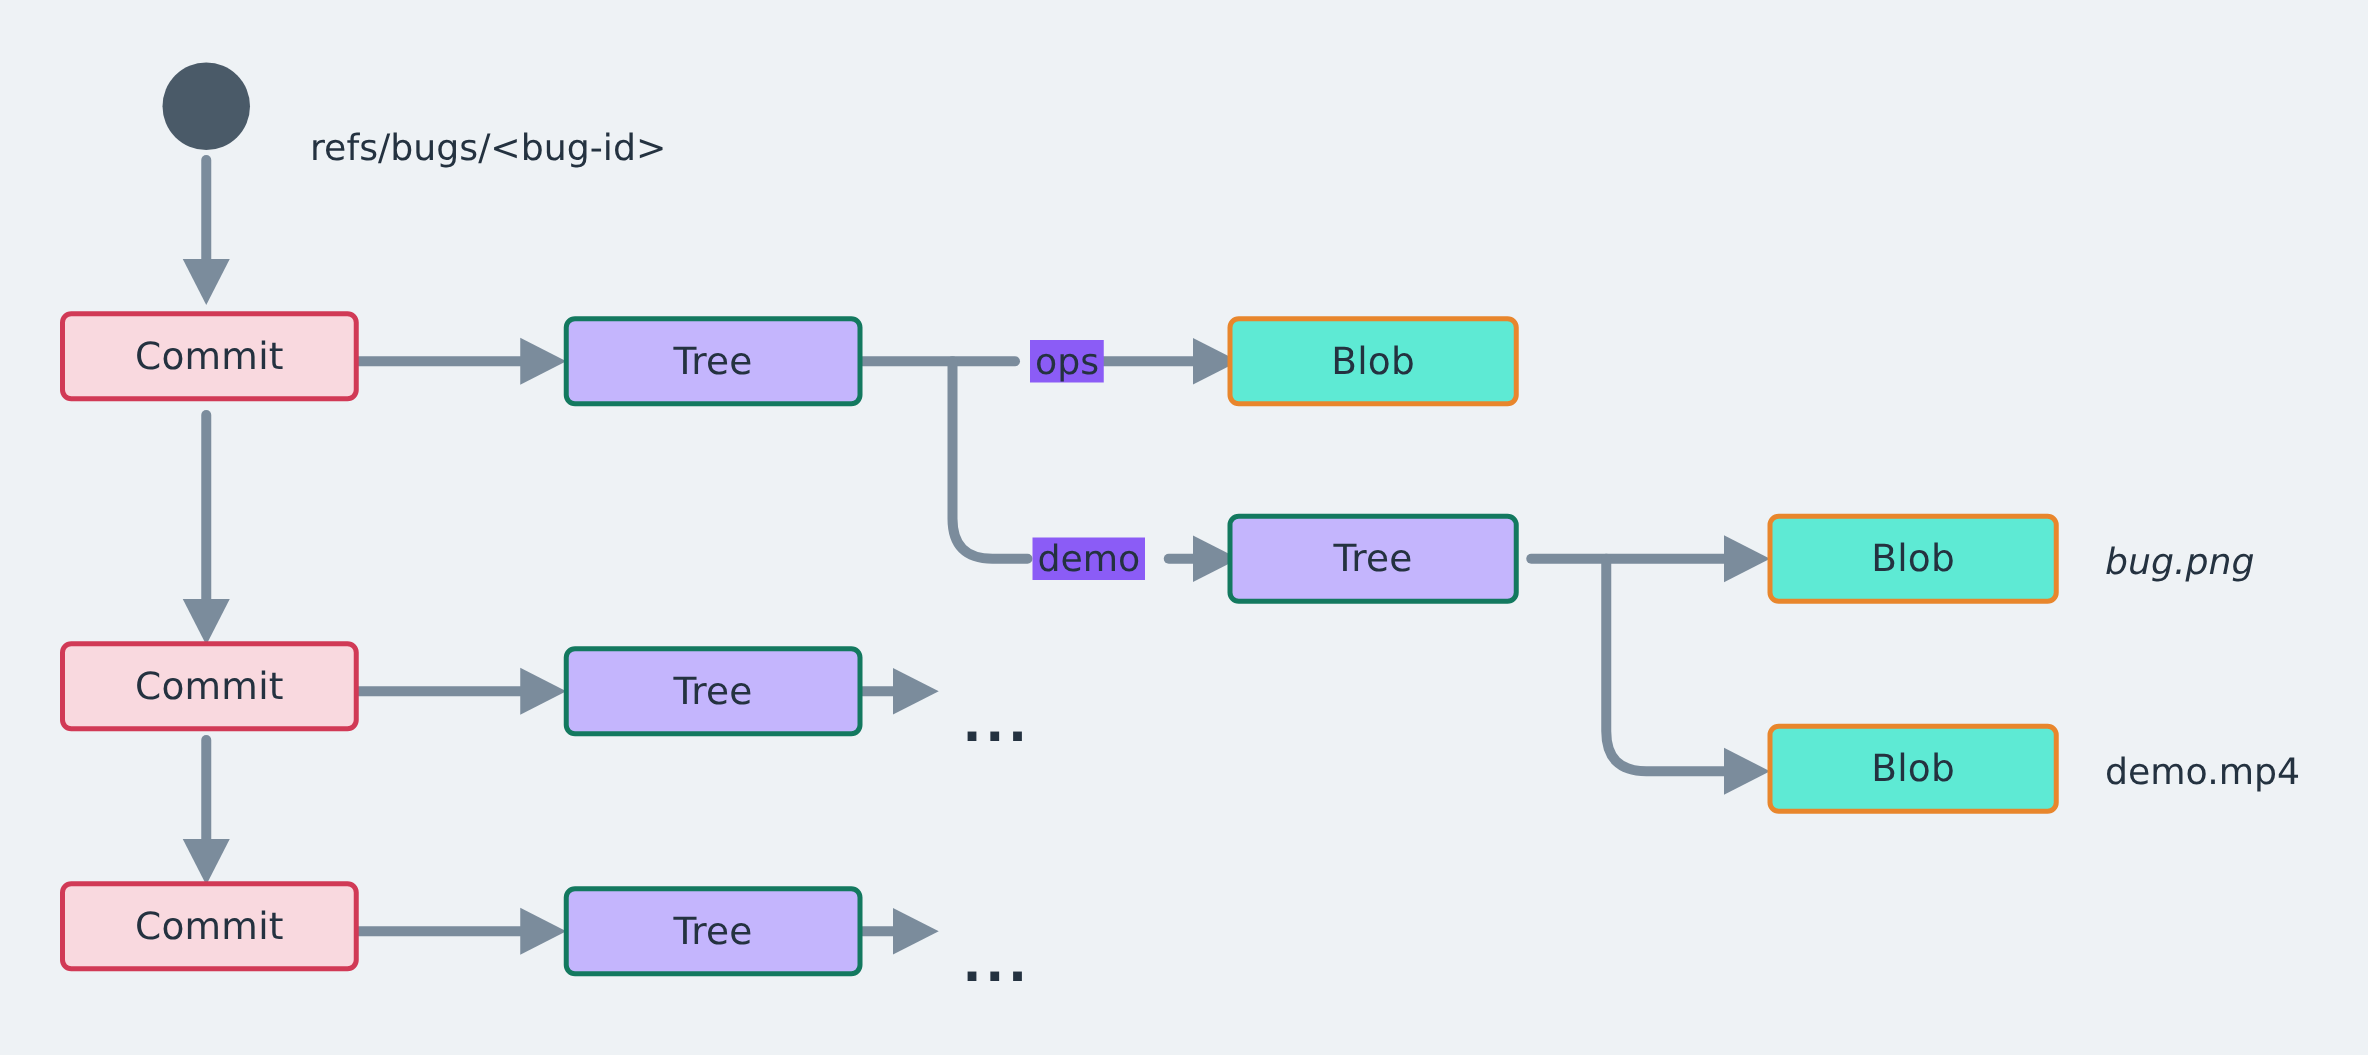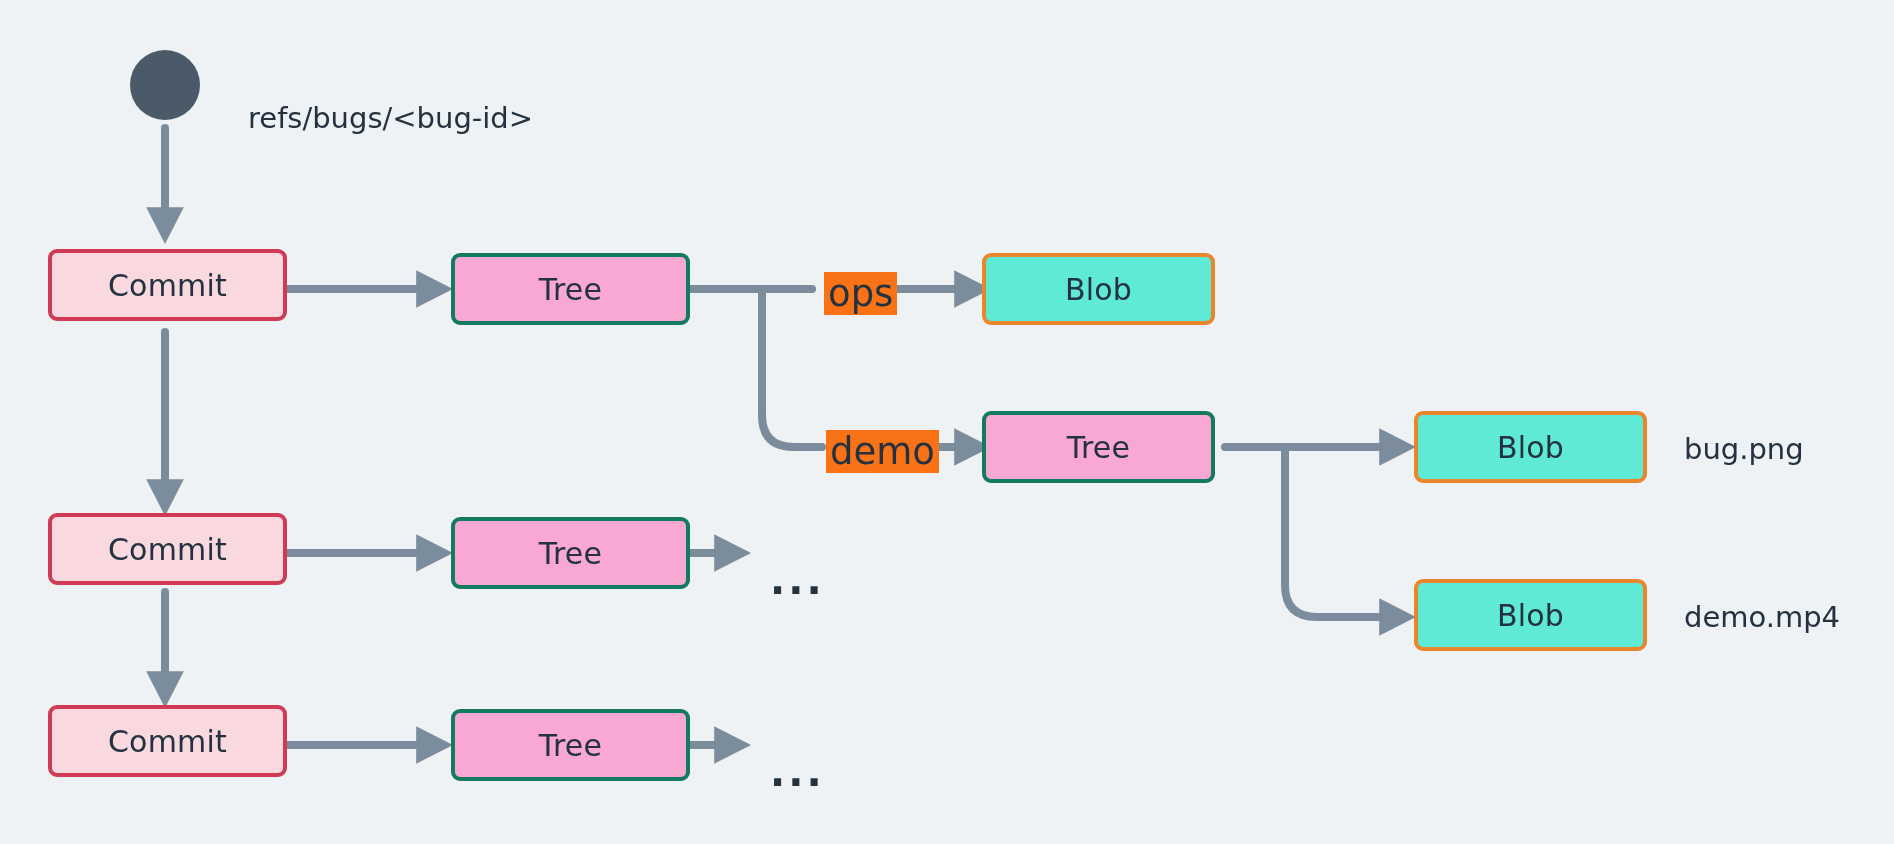--- a/index.html
+++ b/index.html
@@ -37,21 +37,21 @@
     font-size: 30px;
     letter-spacing: 0.2px;
     color: #243240;
     z-index: 3;
   }
   .node-commit {
     background: #f9d9df;
     border-color: #d13a56;
   }
   .node-tree {
-    background: #f9a8d4;
+    background: #c4b5fd;
     border-color: #13795f;
   }
   .node-blob {
     background: #5eead4;
     border-color: #e8862c;
   }
   .ref-dot {
     position: absolute;
     width: 70px;
     height: 70px;
@@ -61,24 +61,24 @@
   }
   .plain-label {
     position: absolute;
     font-size: 29px;
     color: #243240;
     white-space: nowrap;
     z-index: 4;
   }
   .edge-label {
     position: absolute;
-    font-size: 37px;
+    font-size: 29px;
     color: #243240;
     white-space: nowrap;
-    background: #f97316;
+    background: #8b5cf6;
     padding: 0 4px;
     z-index: 4;
   }
   .ellipsis {
     position: absolute;
     font-size: 40px;
     line-height: 1;
     color: #243240;
     letter-spacing: 3px;
     font-weight: 700;
@@ -134,19 +134,19 @@
   <div class="node node-tree" style="left:451px; top:709px; width:239px; height:72px;">Tree</div>
 
   <div class="edge-label" style="left:824px; top:272px;">ops</div>
   <div class="edge-label" style="left:826px; top:430px;">demo</div>
 
   <div class="node node-blob" style="left:982px; top:253px; width:233px; height:72px;">Blob</div>
   <div class="node node-tree" style="left:982px; top:411px; width:233px; height:72px;">Tree</div>
   <div class="node node-blob" style="left:1414px; top:411px; width:233px; height:72px;">Blob</div>
   <div class="node node-blob" style="left:1414px; top:579px; width:233px; height:72px;">Blob</div>
 
-  <div class="plain-label" style="left:1684px; top:432px;">bug.png</div>
+  <div class="plain-label" style="left:1684px; top:432px;font-style:italic;">bug.png</div>
   <div class="plain-label" style="left:1684px; top:600px;">demo.mp4</div>
 
   <div class="ellipsis" style="left:770px; top:560px;">...</div>
   <div class="ellipsis" style="left:770px; top:752px;">...</div>
 
 </div>
 
 </body></html>

